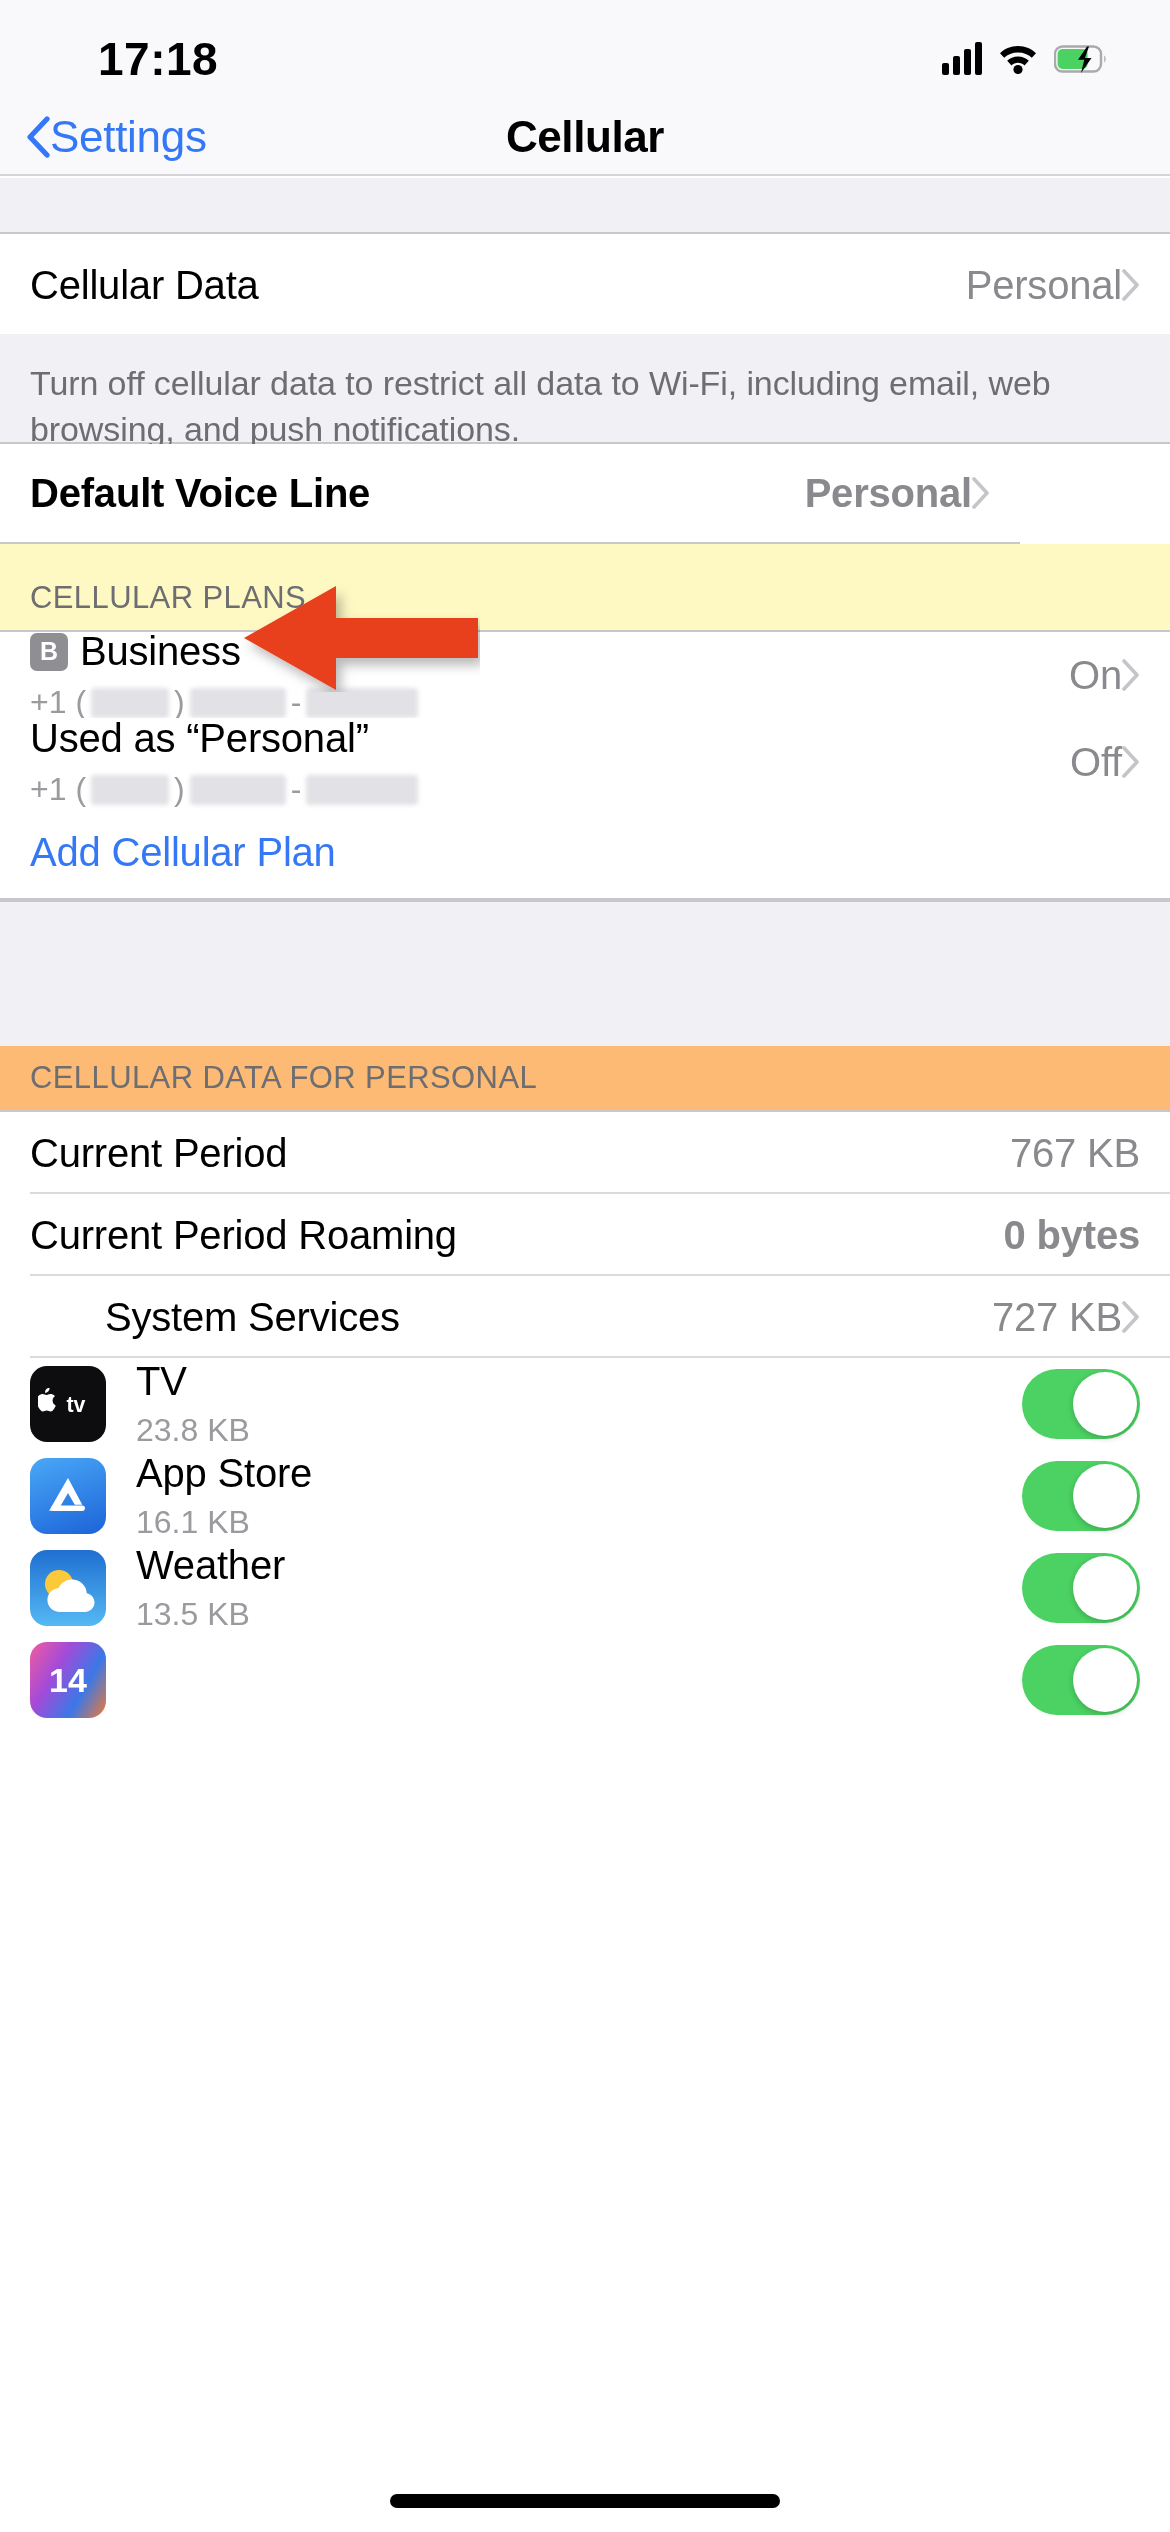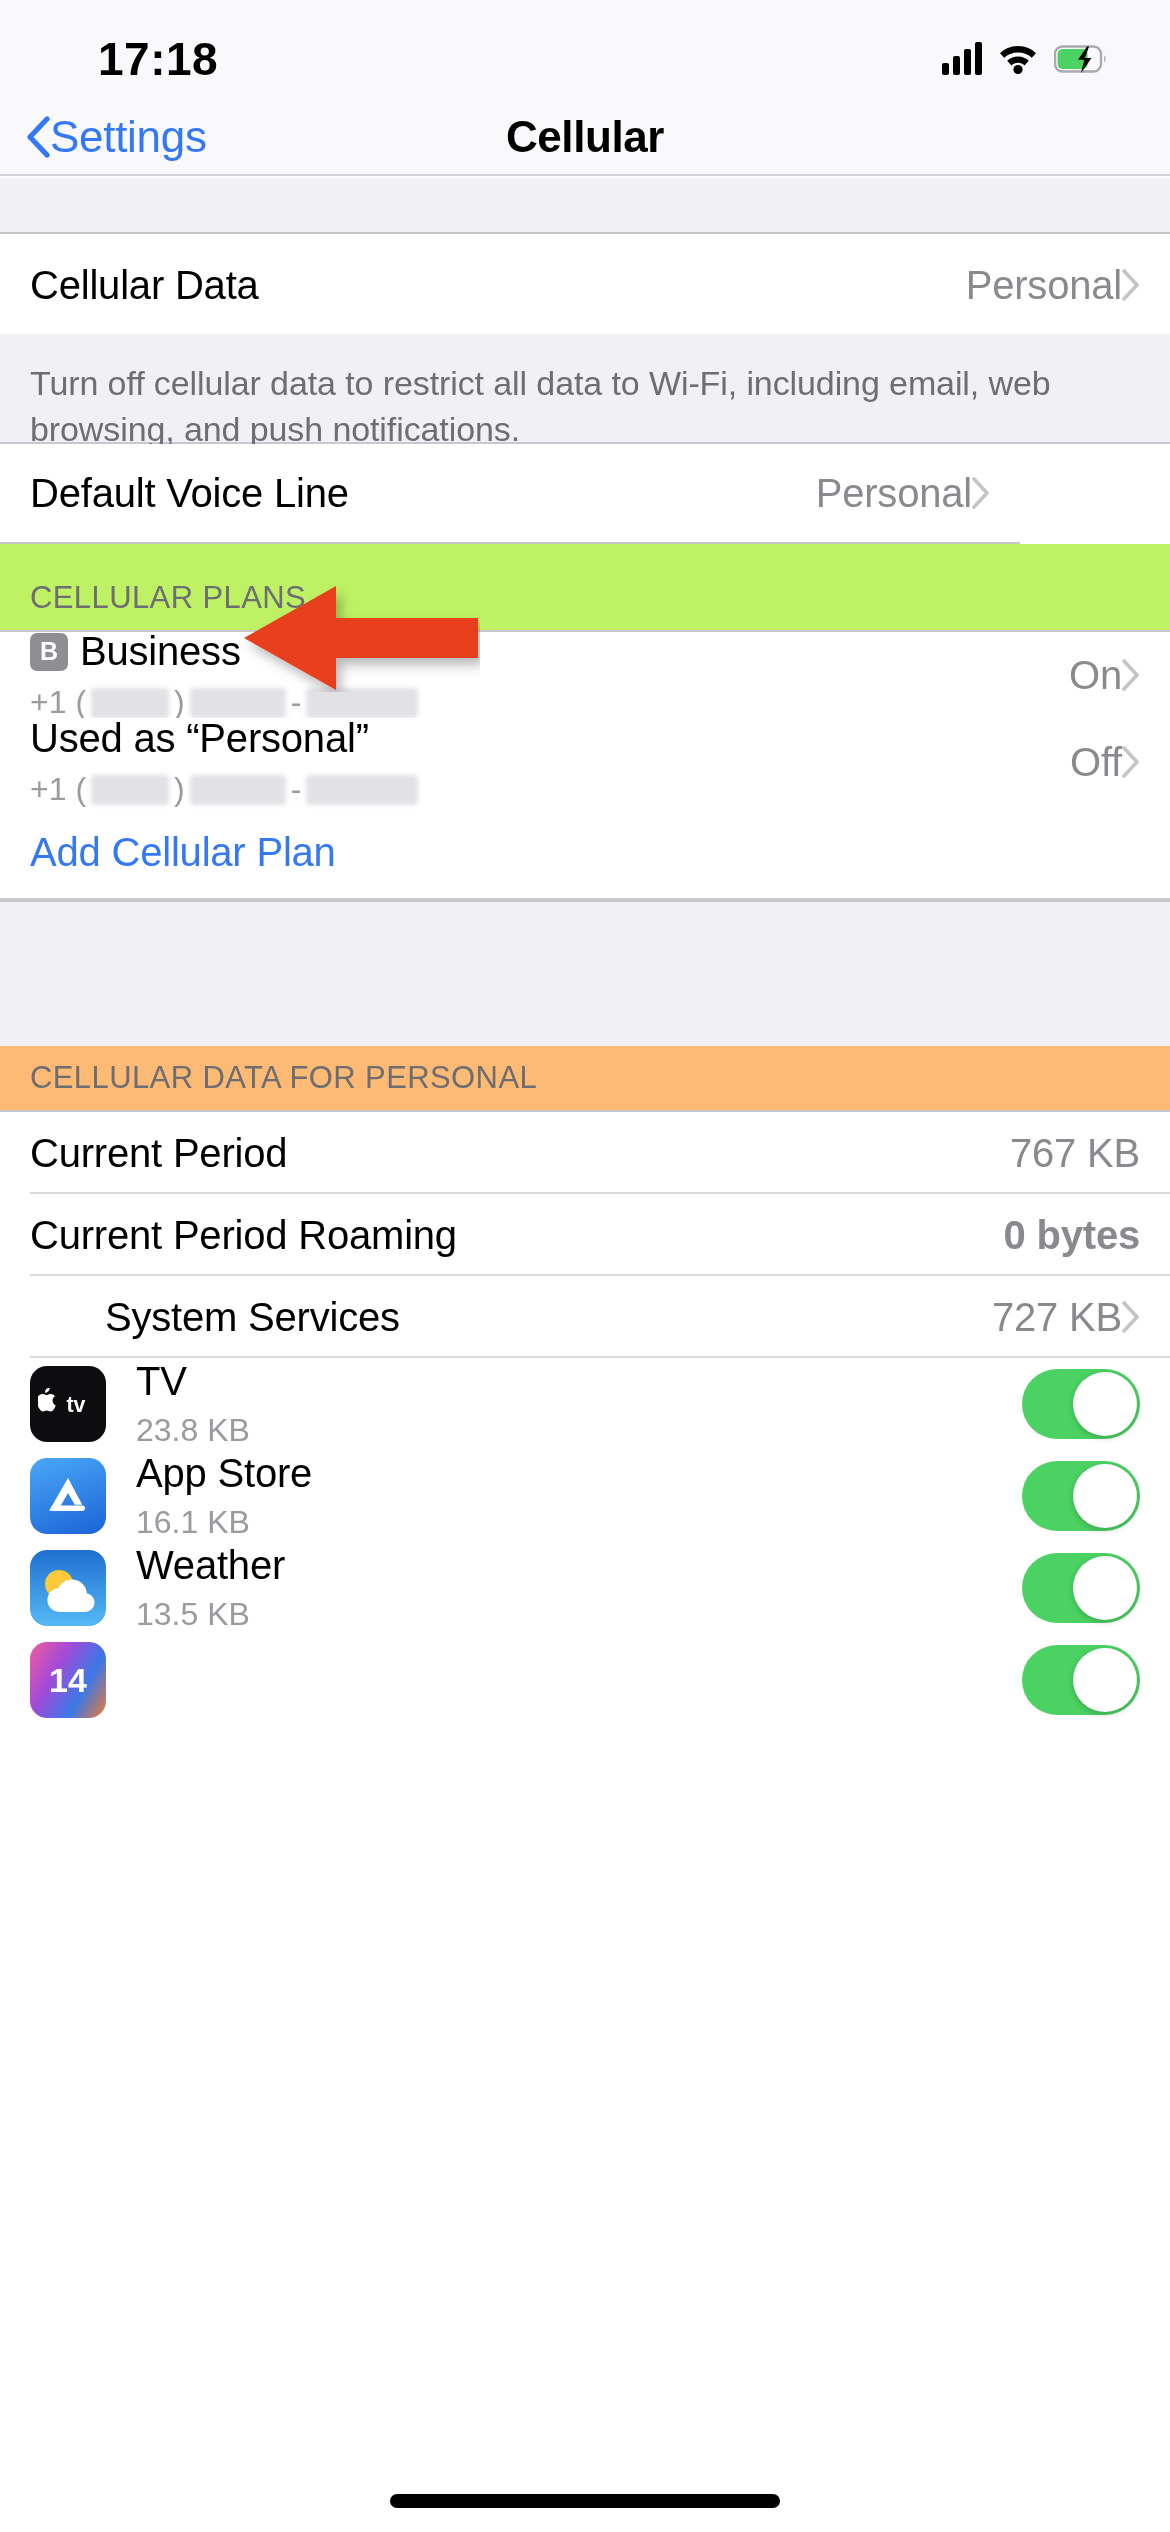--- a/index.html
+++ b/index.html
@@ -147,21 +147,21 @@
   }
   .footer-note p {
     font-size: 34px;
     line-height: 46px;
     color: #6d6d72;
     letter-spacing: -0.1px;
   }
 
   
   .sect-header {
-    background: #bef264;
+    background: #fef9c3;
     display: flex;
     align-items: flex-end;
     padding: 0 30px 14px 30px;
     font-size: 31px;
     color: #6d6d72;
     letter-spacing: 0.4px;
   }
 
   
   .plan-row {
@@ -346,21 +346,21 @@
       <svg class="chev" viewBox="0 0 18 32">
         <path d="M2 2l13 14L2 30" fill="none" stroke="#c4c4c9" stroke-width="3.6" stroke-linecap="round" stroke-linejoin="round"></path>
       </svg>
     </div>
   </div>
 
   <div class="footer-note" style="position:absolute; top:334px; left:0; width:1170px; height:110px;">
     <p>Turn off cellular data to restrict all data to Wi-Fi, including email, web browsing, and push notifications.</p>
   </div>
 
-  <div class="group no-top" style="position:absolute; top:444px; left:0; width:1020px;">
+  <div class="group no-top" style="position:absolute; top:444px; left:0; width:1020px;font-weight:bold;">
     <div class="row" style="height:98px;">
       <span class="row-label">Default Voice Line</span>
       <span class="row-value">Personal</span>
       <svg class="chev" viewBox="0 0 18 32">
         <path d="M2 2l13 14L2 30" fill="none" stroke="#c4c4c9" stroke-width="3.6" stroke-linecap="round" stroke-linejoin="round"></path>
       </svg>
     </div>
   </div>
 
   <div class="sect-header" style="position:absolute; top:544px; left:0; width:1170px; height:86px;">

